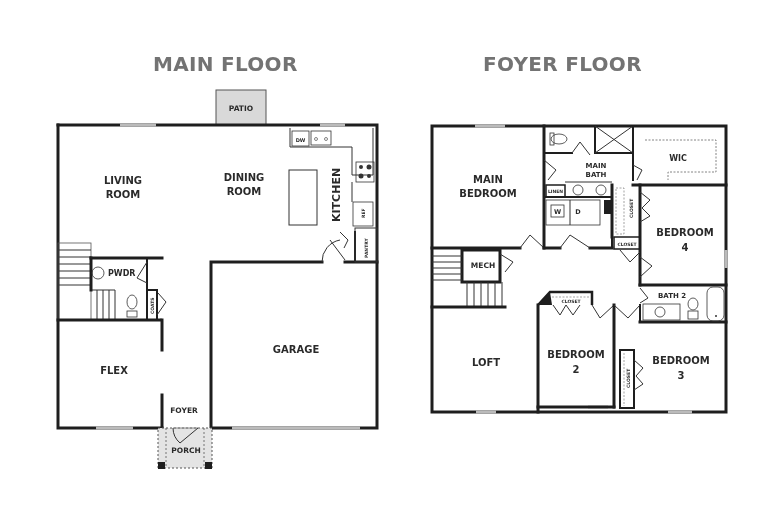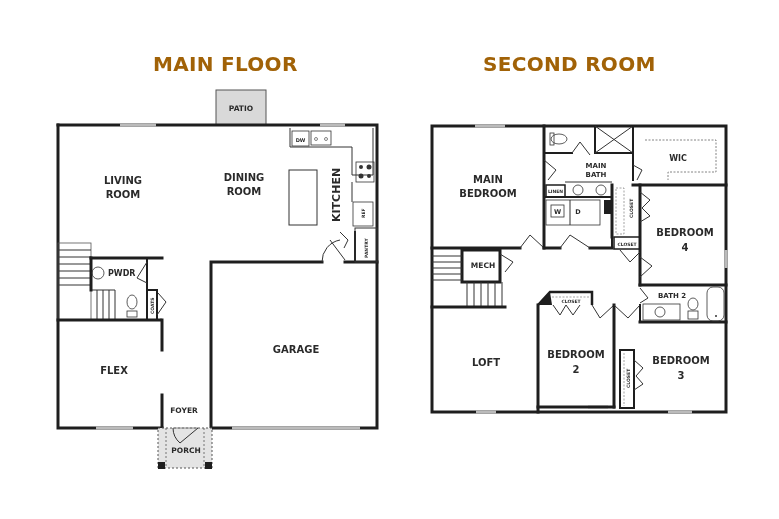--- a/index.html
+++ b/index.html
@@ -1,30 +1,30 @@
 <!DOCTYPE html>
 <html><head>
 <meta charset="utf-8">
 <style>
   html, body { margin: 0; padding: 0; background: #ffffff; }
   body { width: 779px; height: 519px; position: relative; overflow: hidden; font-family: "DejaVu Sans", sans-serif; }
-  .floor-title { position: absolute; top: 52px; font-weight: bold; font-size: 20px; color: #a16207; letter-spacing: 0.3px; font-family: "DejaVu Sans", sans-serif; }
+  .floor-title { position: absolute; top: 52px; font-weight: bold; font-size: 20px; color: #737373; letter-spacing: 0.3px; font-family: "DejaVu Sans", sans-serif; }
   #title-main { left: 153px; }
   #title-second { left: 483px; }
   svg { position: absolute; left: 0; top: 0; }
   .lbl { font-family: "DejaVu Sans", sans-serif; font-weight: bold; fill: #2a2a2a; }
   .wall { stroke: #1e1e1e; fill: none; stroke-linecap: square; }
   .thin { stroke: #333; fill: none; stroke-width: 1; }
   .win { stroke: #bbb; stroke-width: 3; }
 </style>
 </head>
 <body>
 
 <div class="floor-title" id="title-main">MAIN FLOOR</div>
-<div class="floor-title" id="title-second">SECOND ROOM</div>
+<div class="floor-title" id="title-second">FOYER FLOOR</div>
 
 <svg width="779" height="519" viewBox="0 0 779 519">
 
   <g>
 
     <rect x="216" y="90" width="50" height="35" fill="#d9d9d9" stroke="#555" stroke-width="1"></rect>
     <text class="lbl" x="241" y="111" font-size="7.5" text-anchor="middle">PATIO</text>
 
     <path class="wall" stroke-width="3" d="M58,125 L377,125 L377,428 L212,428"></path>
     <path class="wall" stroke-width="3" d="M58,125 L58,428 L162,428"></path>

